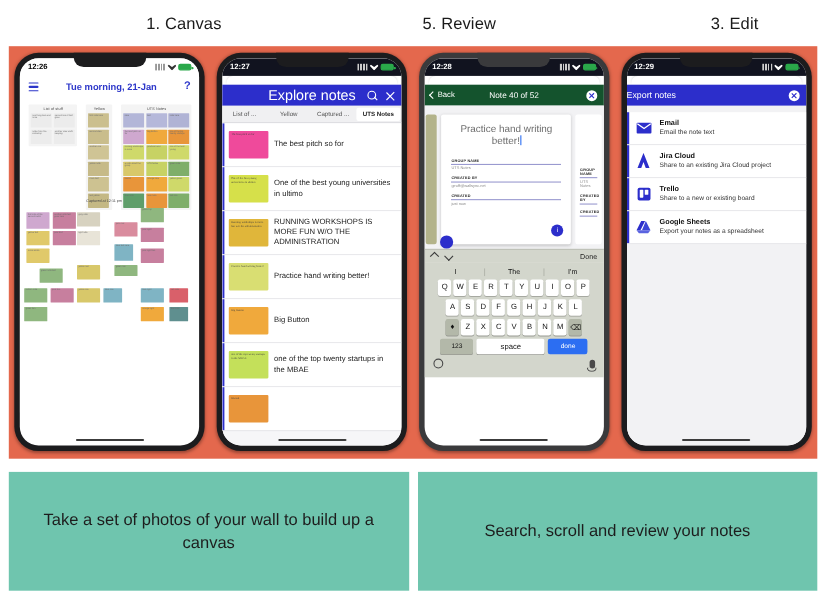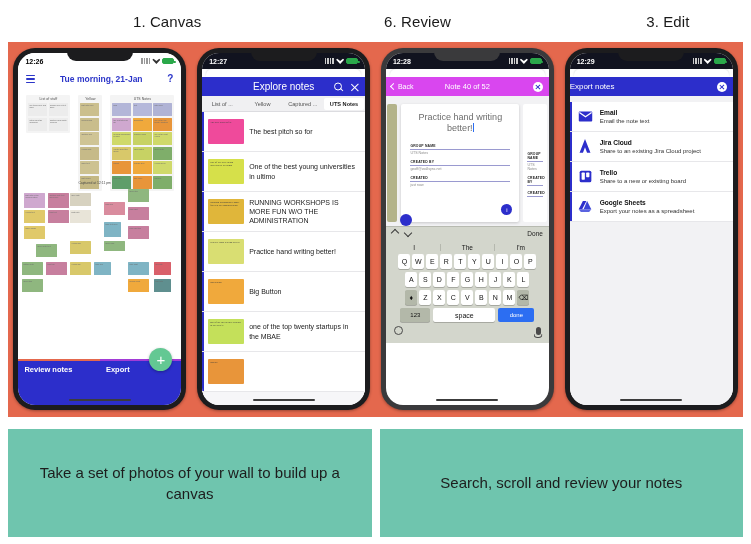--- a/index.html
+++ b/index.html
@@ -118,21 +118,21 @@
     background:#63c893; color:#fff; display:flex; align-items:center; justify-content:center;
     font-size:15px; line-height:1; z-index:25; box-shadow:0 1px 3px rgba(0,0,0,.3);
   }
 
   
   .sheet-peek { height:8px; background:#fff; border-radius:6px 6px 0 0; margin:0 4px; box-shadow:0 -1px 2px rgba(0,0,0,.12);}
   .p2-appbar {
     height:19px; background:#2c2ecb; display:flex; align-items:center;
     justify-content:center; position:relative; color:#fff;
   }
-  .p2-appbar .t { font-size:10px; font-weight:400; }
+  .p2-appbar .t { font-size:13px; font-weight:400; }
   .p2-icons { position:absolute; right:6px; top:50%; transform:translateY(-50%); display:flex; gap:7px; align-items:center;}
   .ic-search { width:9px;height:9px;position:relative;}
   .ic-search::before{content:"";position:absolute;width:6px;height:6px;border:1.3px solid #fff;border-radius:50%;left:0;top:0;}
   .ic-search::after{content:"";position:absolute;width:1.3px;height:4px;background:#fff;transform:rotate(-45deg);right:0.5px;bottom:-0.5px;}
   .ic-x { width:9px;height:9px;position:relative;}
   .ic-x::before,.ic-x::after{content:"";position:absolute;left:50%;top:0;width:1.4px;height:10px;background:#fff;}
   .ic-x::before{transform:translateX(-50%) rotate(45deg);}
   .ic-x::after{transform:translateX(-50%) rotate(-45deg);}
 
   .p2-tabs { display:flex; height:16px; background:#f0f0f2; border-bottom:1px solid #dcdce0; }
@@ -142,21 +142,21 @@
 
   .note-list { height:309px; overflow:hidden; background:#f6f6f8; }
   .note-row { display:flex; align-items:center; gap:5px; background:#fff; border-bottom:1px solid #e7e7ea;
      padding:5px 6px 5px 0; position:relative; min-height:40px; }
   .note-row::before { content:""; position:absolute; left:0; top:0; bottom:0; width:2px; background:#2c2ecb; }
   .note-thumb { width:36px; height:25px; margin-left:6px; flex:none; border-radius:1px;
       font-size:2.6px; color:#3d3d3d; padding:2px; line-height:1.2; overflow:hidden; font-family:"Liberation Serif",serif;}
   .note-text { font-size:7px; color:#1b1b1b; line-height:1.32; }
 
   
-  .p3-appbar { height:19px; background:#d946ef; display:flex; align-items:center;
+  .p3-appbar { height:19px; background:#14532d; display:flex; align-items:center;
      justify-content:center; position:relative; color:#fff; }
   .p3-back { position:absolute; left:5px; display:flex; align-items:center; gap:2px; font-size:7px; }
   .chev-l { width:5px;height:5px;border-left:1.4px solid #fff;border-bottom:1.4px solid #fff;transform:rotate(45deg);}
   .p3-title { font-size:7.5px; }
   .p3-close { position:absolute; right:6px; width:10px;height:10px;border-radius:50%;
      background:#fff; display:flex;align-items:center;justify-content:center;}
   .p3-close span{position:relative;width:6px;height:6px;display:block;}
   .p3-close span::before,.p3-close span::after{content:"";position:absolute;left:50%;top:0;width:1.3px;height:6px;background:#2c2ecb;}
   .p3-close span::before{transform:translateX(-50%) rotate(45deg);}
   .p3-close span::after{transform:translateX(-50%) rotate(-45deg);}
@@ -225,21 +225,21 @@
     text-align:center; padding:8px 10px; font-size:15px; color:#1d1d1d; line-height:1.42;
   }
 </style>
 </head>
 <body>
 
 <div class="page">
 
   <div class="headers">
     <div class="col-head">1. Canvas</div>
-    <div class="col-head">6. Review</div>
+    <div class="col-head">5. Review</div>
     <div class="col-head">3. Edit</div>
   </div>
 
   <div class="band">
 
     <div class="phone-slot">
       <div class="phone">
         <div class="notch"></div>
         <div class="screen">
 
@@ -331,33 +331,20 @@
             <div class="free" style="left:86px;top:152px;width:21px;height:10px;background:#8fb77f">green row</div>
             <div class="free" style="left:110px;top:100px;width:21px;height:13px;background:#8fb77f">green top</div>
             <div class="free" style="left:110px;top:118px;width:21px;height:13px;background:#c77f9e">pink right</div>
             <div class="free" style="left:110px;top:137px;width:21px;height:13px;background:#c77f9e">pink right two</div>
             <div class="free" style="left:110px;top:173px;width:21px;height:13px;background:#7fb4c4">blue right</div>
             <div class="free" style="left:110px;top:190px;width:21px;height:13px;background:#f0a93c">orange right</div>
             <div class="free" style="left:136px;top:173px;width:17px;height:13px;background:#d9606a">red note</div>
             <div class="free" style="left:136px;top:190px;width:17px;height:13px;background:#5f8f8f">teal note</div>
           </div>
 
-          <div class="p1-bottombar">
-            <div class="p1-tabs">
-              <div class="p1-tab t1">
-                <span>Review notes</span>
-              </div>
-              <div class="p1-tab t2">
-                <span>Export</span>
-              </div>
-            </div>
-            <div class="fab">
-              <span>+</span>
-            </div>
-          </div>
           <div class="home-indicator"></div>
         </div>
       </div>
     </div>
 
     <div class="phone-slot">
       <div class="phone">
         <div class="notch"></div>
         <div class="screen">
 

